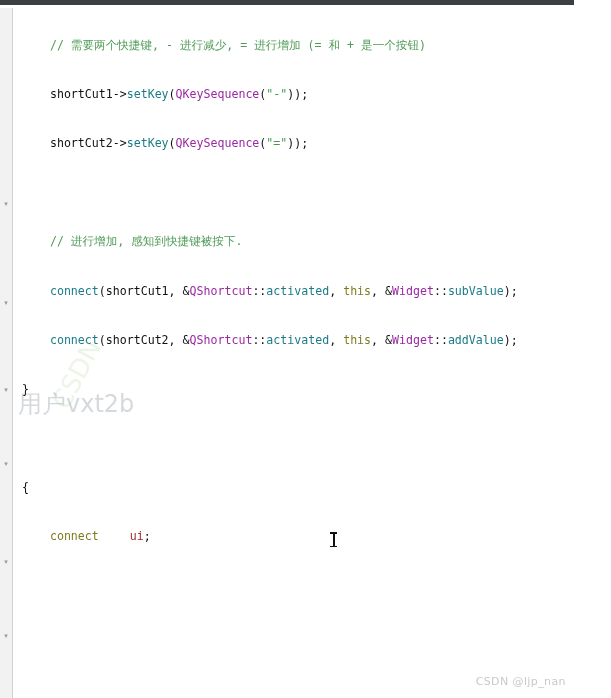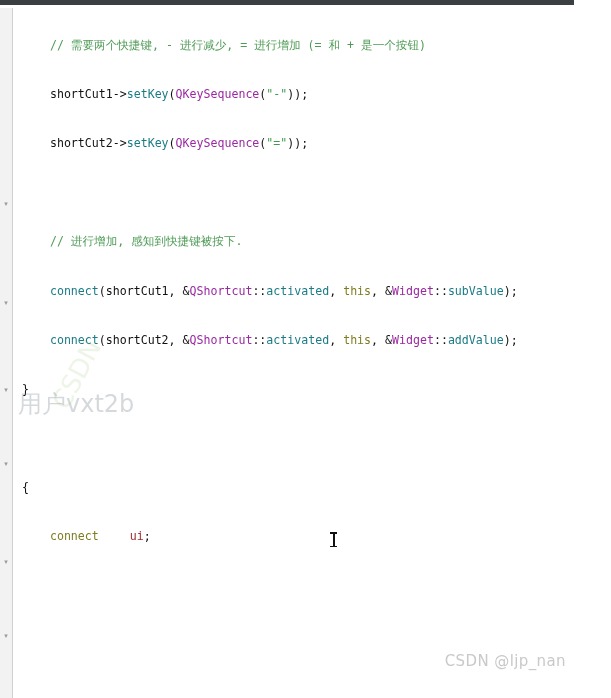--- a/index.html
+++ b/index.html
@@ -135,23 +135,23 @@
     transform-origin: 0 0;
     white-space: nowrap;
     pointer-events: none;
     user-select: none;
   }
 
   
   .wm-site {
     position: absolute;
     right: 8px;
-    bottom: 28px;
-    font-family: "DejaVu Sans", sans-serif;
-    font-size: 15px;
+    bottom: 10px;
+    font-family: "DejaVu Sans", sans-serif;
+    font-size: 11px;
     color: #c9c9c9;
     letter-spacing: 0.4px;
     pointer-events: none;
     user-select: none;
     text-align: center;
   }
 </style>
 </head>
 <body>
 

